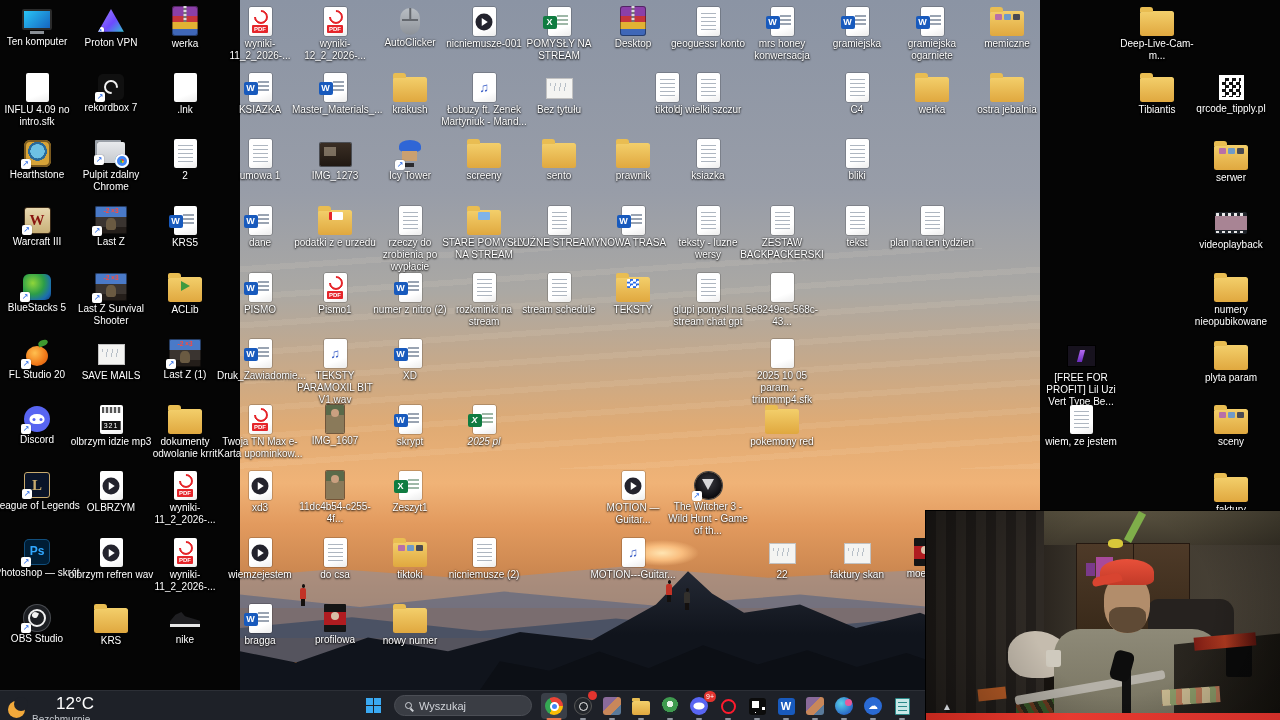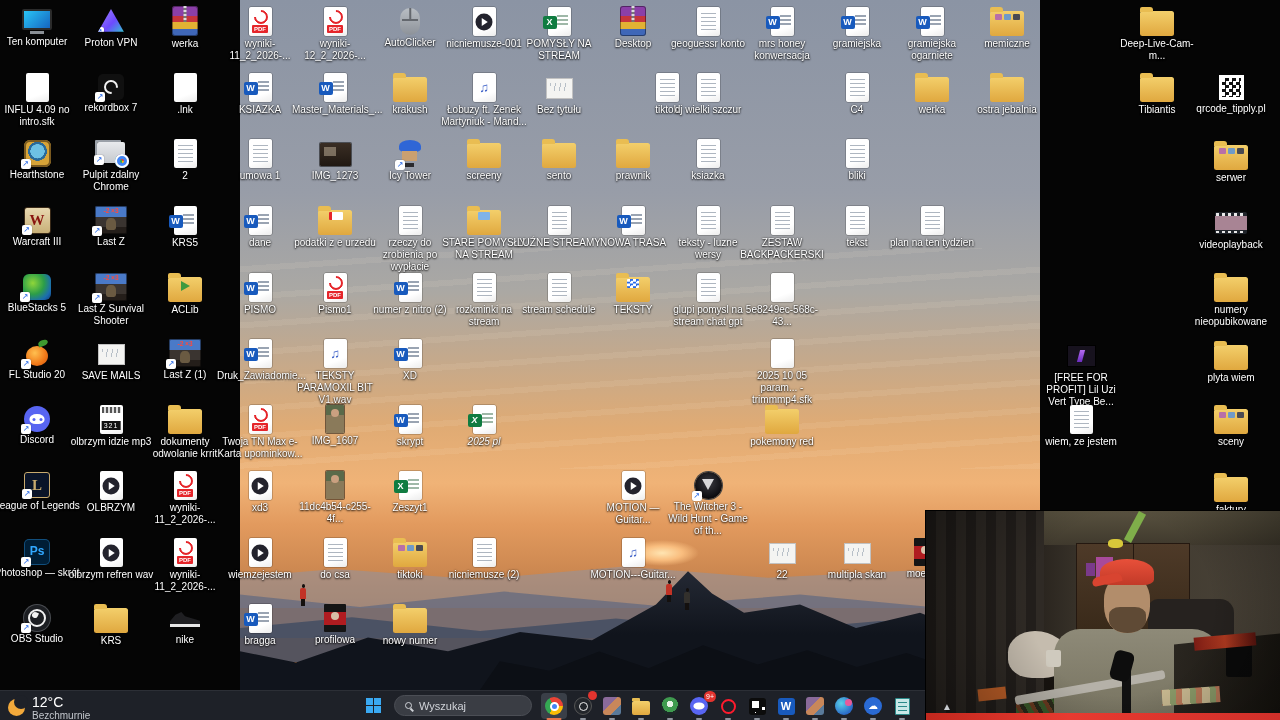--- a/index.html
+++ b/index.html
@@ -173,21 +173,21 @@
     border-radius:50%;background:#d8c0a8;}
   .t-imgpurple{width:27px;height:20px;margin:6px auto 6px;position:relative;background:#17121e;box-shadow:0 0 0 1px #000;}
   .t-imgpurple::after{content:"";position:absolute;left:50%;top:50%;transform:translate(-50%,-50%) skewX(-15deg);
     width:5px;height:12px;background:linear-gradient(#b46cf0,#6c2cc0);}
   
   .taskbar{position:absolute;left:0;right:0;bottom:0;height:30px;background:#1e2128;border-top:1px solid #2c2f36;z-index:50;}
   .weather{position:absolute;left:8px;top:3px;display:flex;gap:7px;align-items:center;}
   .moon{width:17px;height:17px;border-radius:50%;background:#f2a93b;position:relative;flex:none;}
   .moon::after{content:"";position:absolute;left:6px;top:-4px;width:14px;height:14px;border-radius:50%;background:#1e2128;}
   .wtxt{line-height:1.15;}
-  .wtemp{font-size:14px;color:#fff;}
+  .wtemp{font-size:17px;color:#fff;margin-left:24px;}
   .wcond{font-size:10px;color:#c2c6cc;}
   .start{position:absolute;left:366px;top:7px;width:16px;height:16px;}
   .start::before{content:"";position:absolute;left:0;top:0;width:7px;height:7px;background:#3aa9f2;
     box-shadow:8px 0 0 #3aa9f2,0 8px 0 #3aa9f2,8px 8px 0 #3aa9f2;}
   .search{position:absolute;left:394px;top:4px;width:138px;height:21px;background:#3a3d44;border:1px solid #4b4e55;
     border-radius:11px;display:flex;align-items:center;gap:7px;padding:0 10px;}
   .mag{width:7px;height:7px;border:1.5px solid #d0d3d8;border-radius:50%;position:relative;flex:none;}
   .mag::after{content:"";position:absolute;right:-3px;bottom:-2px;width:4px;height:1.5px;background:#d0d3d8;transform:rotate(45deg);}
   .search-text{font-size:11px;color:#d0d3d8;}
   #apps{position:absolute;left:541px;top:2px;display:flex;gap:3px;}
@@ -705,21 +705,21 @@
       <div class="cell" style="left: 590px; top: 537px;">
         <div class="g t-music"></div>
         <div class="lbl">MOTION---Guitar...</div>
       </div>
       <div class="cell" style="left: 739px; top: 537px;">
         <div class="g t-imggrey"></div>
         <div class="lbl">22</div>
       </div>
       <div class="cell" style="left: 814px; top: 537px;">
         <div class="g t-imggrey"></div>
-        <div class="lbl">multipla skan</div>
+        <div class="lbl">faktury skan</div>
       </div>
       <div class="cell" style="left: 882px; top: 537px;">
         <div class="g t-imgred"></div>
         <div class="lbl">moe rap</div>
       </div>
       <div class="cell" style="left: 217px; top: 603px;">
         <div class="g t-word"></div>
         <div class="lbl">bragga</div>
       </div>
       <div class="cell" style="left: 292px; top: 603px;">
@@ -753,21 +753,21 @@
       <div class="cell" style="left: 1188px; top: 272px;">
         <div class="g t-folder"></div>
         <div class="lbl">numery nieopubikowane</div>
       </div>
       <div class="cell" style="left: 1038px; top: 340px;">
         <div class="g t-imgpurple"></div>
         <div class="lbl">[FREE FOR PROFIT] Lil Uzi Vert Type Be...</div>
       </div>
       <div class="cell" style="left: 1188px; top: 340px;">
         <div class="g t-folder"></div>
-        <div class="lbl">plyta wiem</div>
+        <div class="lbl">plyta param</div>
       </div>
       <div class="cell" style="left: 1038px; top: 404px;">
         <div class="g t-text"></div>
         <div class="lbl">wiem, ze jestem</div>
       </div>
       <div class="cell" style="left: 1188px; top: 404px;">
         <div class="g t-folderpics"></div>
         <div class="lbl">sceny</div>
       </div>
       <div class="cell" style="left: 1188px; top: 472px;">

